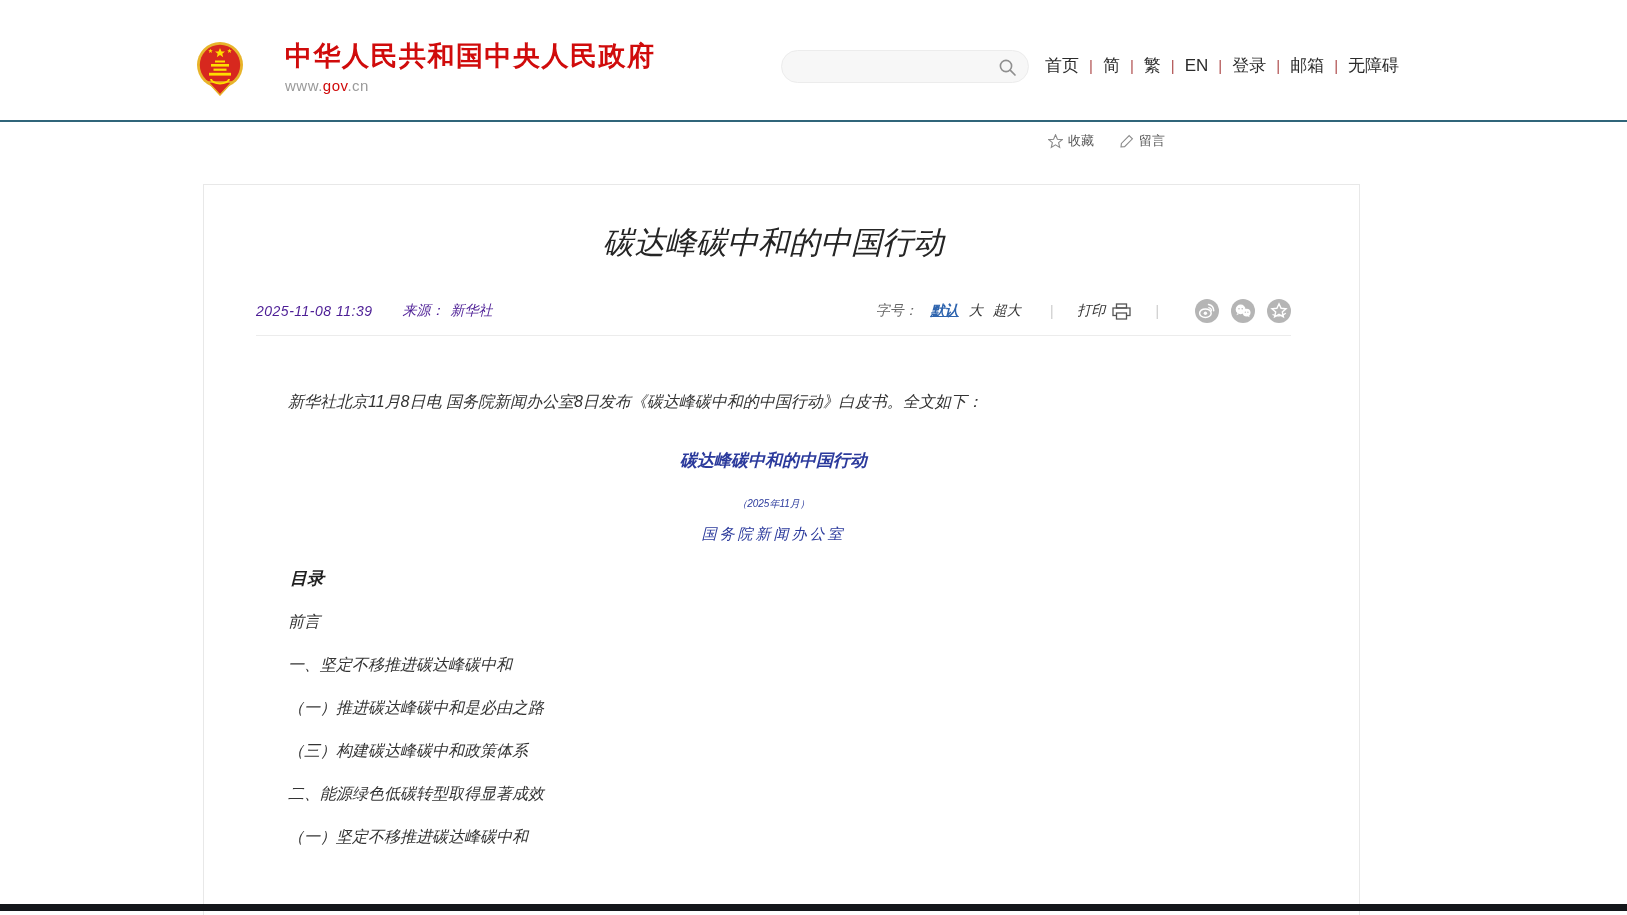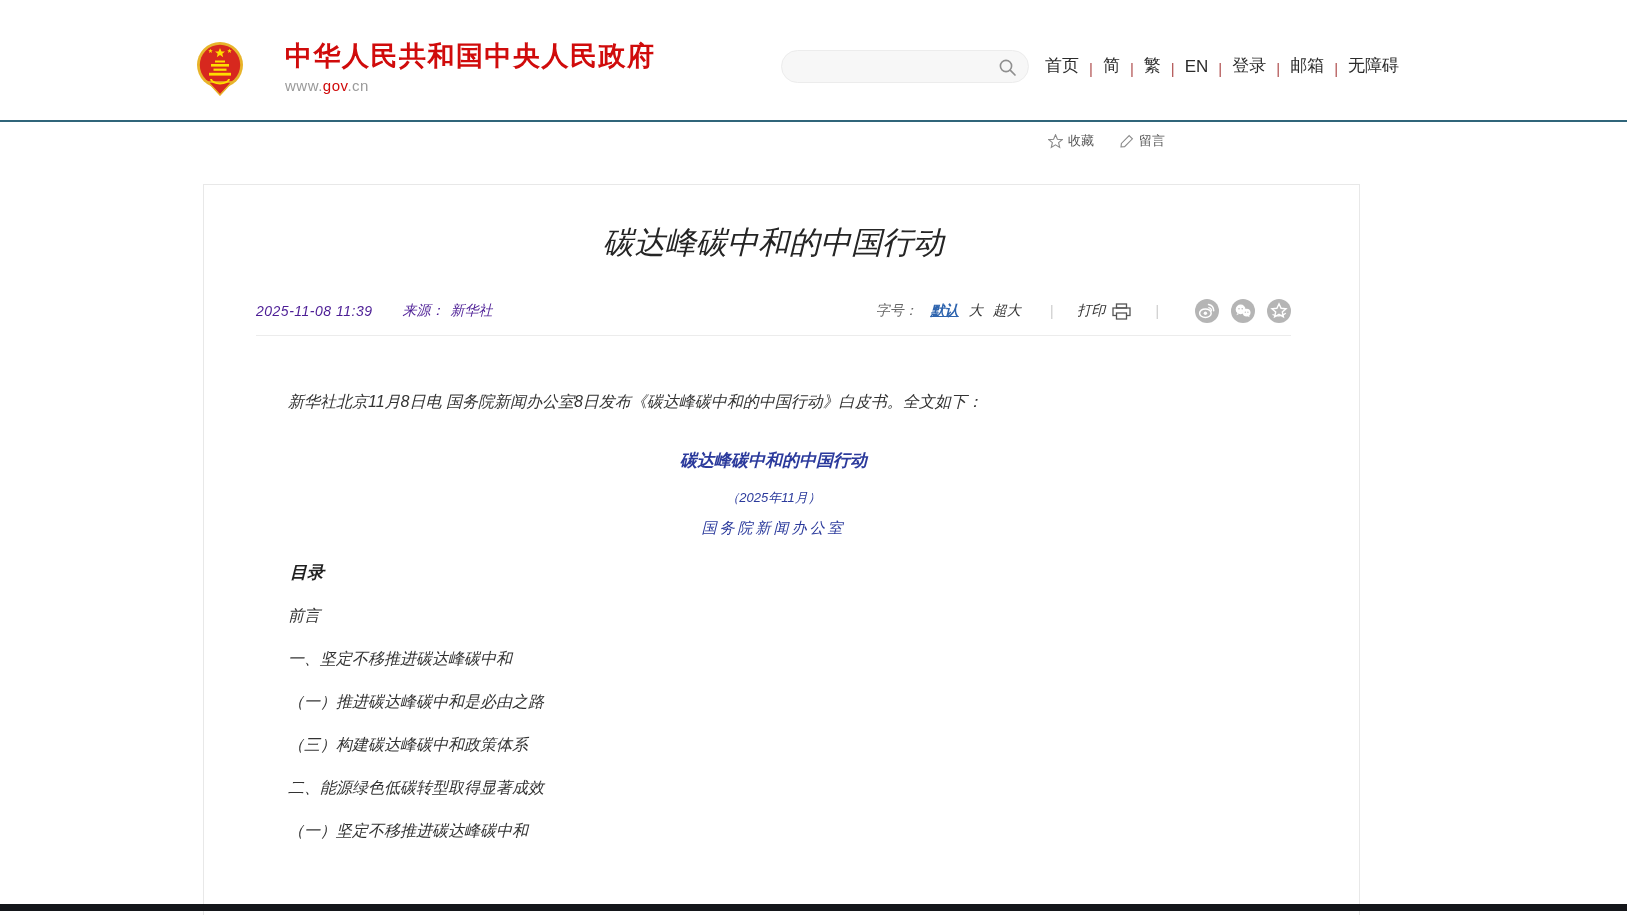--- a/index.html
+++ b/index.html
@@ -17,21 +17,21 @@
   .site-title { font-size:27px; font-weight:bold; color:#d00b0b; letter-spacing:1.5px; line-height:32px; }
   .site-url { font-size:15px; color:#9a9a9a; margin-top:5px; letter-spacing:0.5px; }
   .site-url .gov { color:#d00b0b; }
 
   .search-box { position:absolute; left:781px; top:50px; width:248px; height:33px;
     border-radius:17px; background:#f7f7f7; border:1px solid #ececec; }
   .search-box input { position:absolute; left:16px; top:4px; width:195px; height:23px;
     border:none; background:transparent; outline:none; font-size:14px; color:#333; }
   .search-icon { position:absolute; right:11px; top:7px; width:19px; height:19px; cursor:pointer; }
 
-  .top-nav { position:absolute; left:1045px; top:54px; display:flex; align-items:flex-end; font-size:17px; color:#2b2b2b; }
+  .top-nav { position:absolute; left:1045px; top:54px; display:flex; align-items:center; font-size:17px; color:#2b2b2b; }
   .top-nav a { color:#2b2b2b; text-decoration:none; cursor:pointer; white-space:nowrap; }
   .top-nav .nav-sep { color:#a83b3b; margin:0 10px; font-size:15px; color:#b05050; }
 
   .teal-divider { position:absolute; top:120px; left:0; width:1627px; height:2px; background:#30657a; }
 
   
   .quick-actions { position:absolute; top:132px; left:1048px; display:flex; align-items:center; font-size:13px; color:#555; }
   .qa-item { display:flex; align-items:center; margin-right:26px; cursor:pointer; }
   .qa-item svg { margin-right:5px; }
 
@@ -55,21 +55,21 @@
   .print-btn svg { margin-left:7px; }
   .share-icons { display:flex; align-items:center; }
   .share-icons .badge { width:24px; height:24px; margin-left:12px; cursor:pointer; }
 
   .meta-line { margin-top:12px; border-top:1px solid #ececec; height:0; }
 
   
   .article-body { margin-top:56px; font-size:16px; color:#333; }
   .lead { text-indent:2em; line-height:20px; }
   .doc-title { text-align:center; color:#2b3a9c; font-weight:bold; font-size:17px; margin-top:38px; line-height:22px; }
-  .doc-date  { text-align:center; color:#2b3a9c; font-size:13px; margin-top:16px; line-height:19px; }
+  .doc-date  { text-align:center; color:#2b3a9c; font-size:10px; margin-top:22px; line-height:19px; }
   .doc-org   { text-align:center; color:#2b3a9c; font-size:15px; margin-top:12px; line-height:19px;
                font-family:"DejaVu Serif","Liberation Serif",serif; letter-spacing:3px; }
   .toc-heading { font-weight:bold; font-size:17px; color:#1f1f1f; margin-top:24px; text-indent:2em; line-height:21px; }
   .toc-item { margin-top:23px; text-indent:2em; font-size:16px; color:#333; line-height:20px; }
 
   .bottom-bar { position:absolute; top:904px; left:0; width:1627px; height:7px; background:#14161a; z-index:9; }
 </style>
 </head>
 <body>
 

